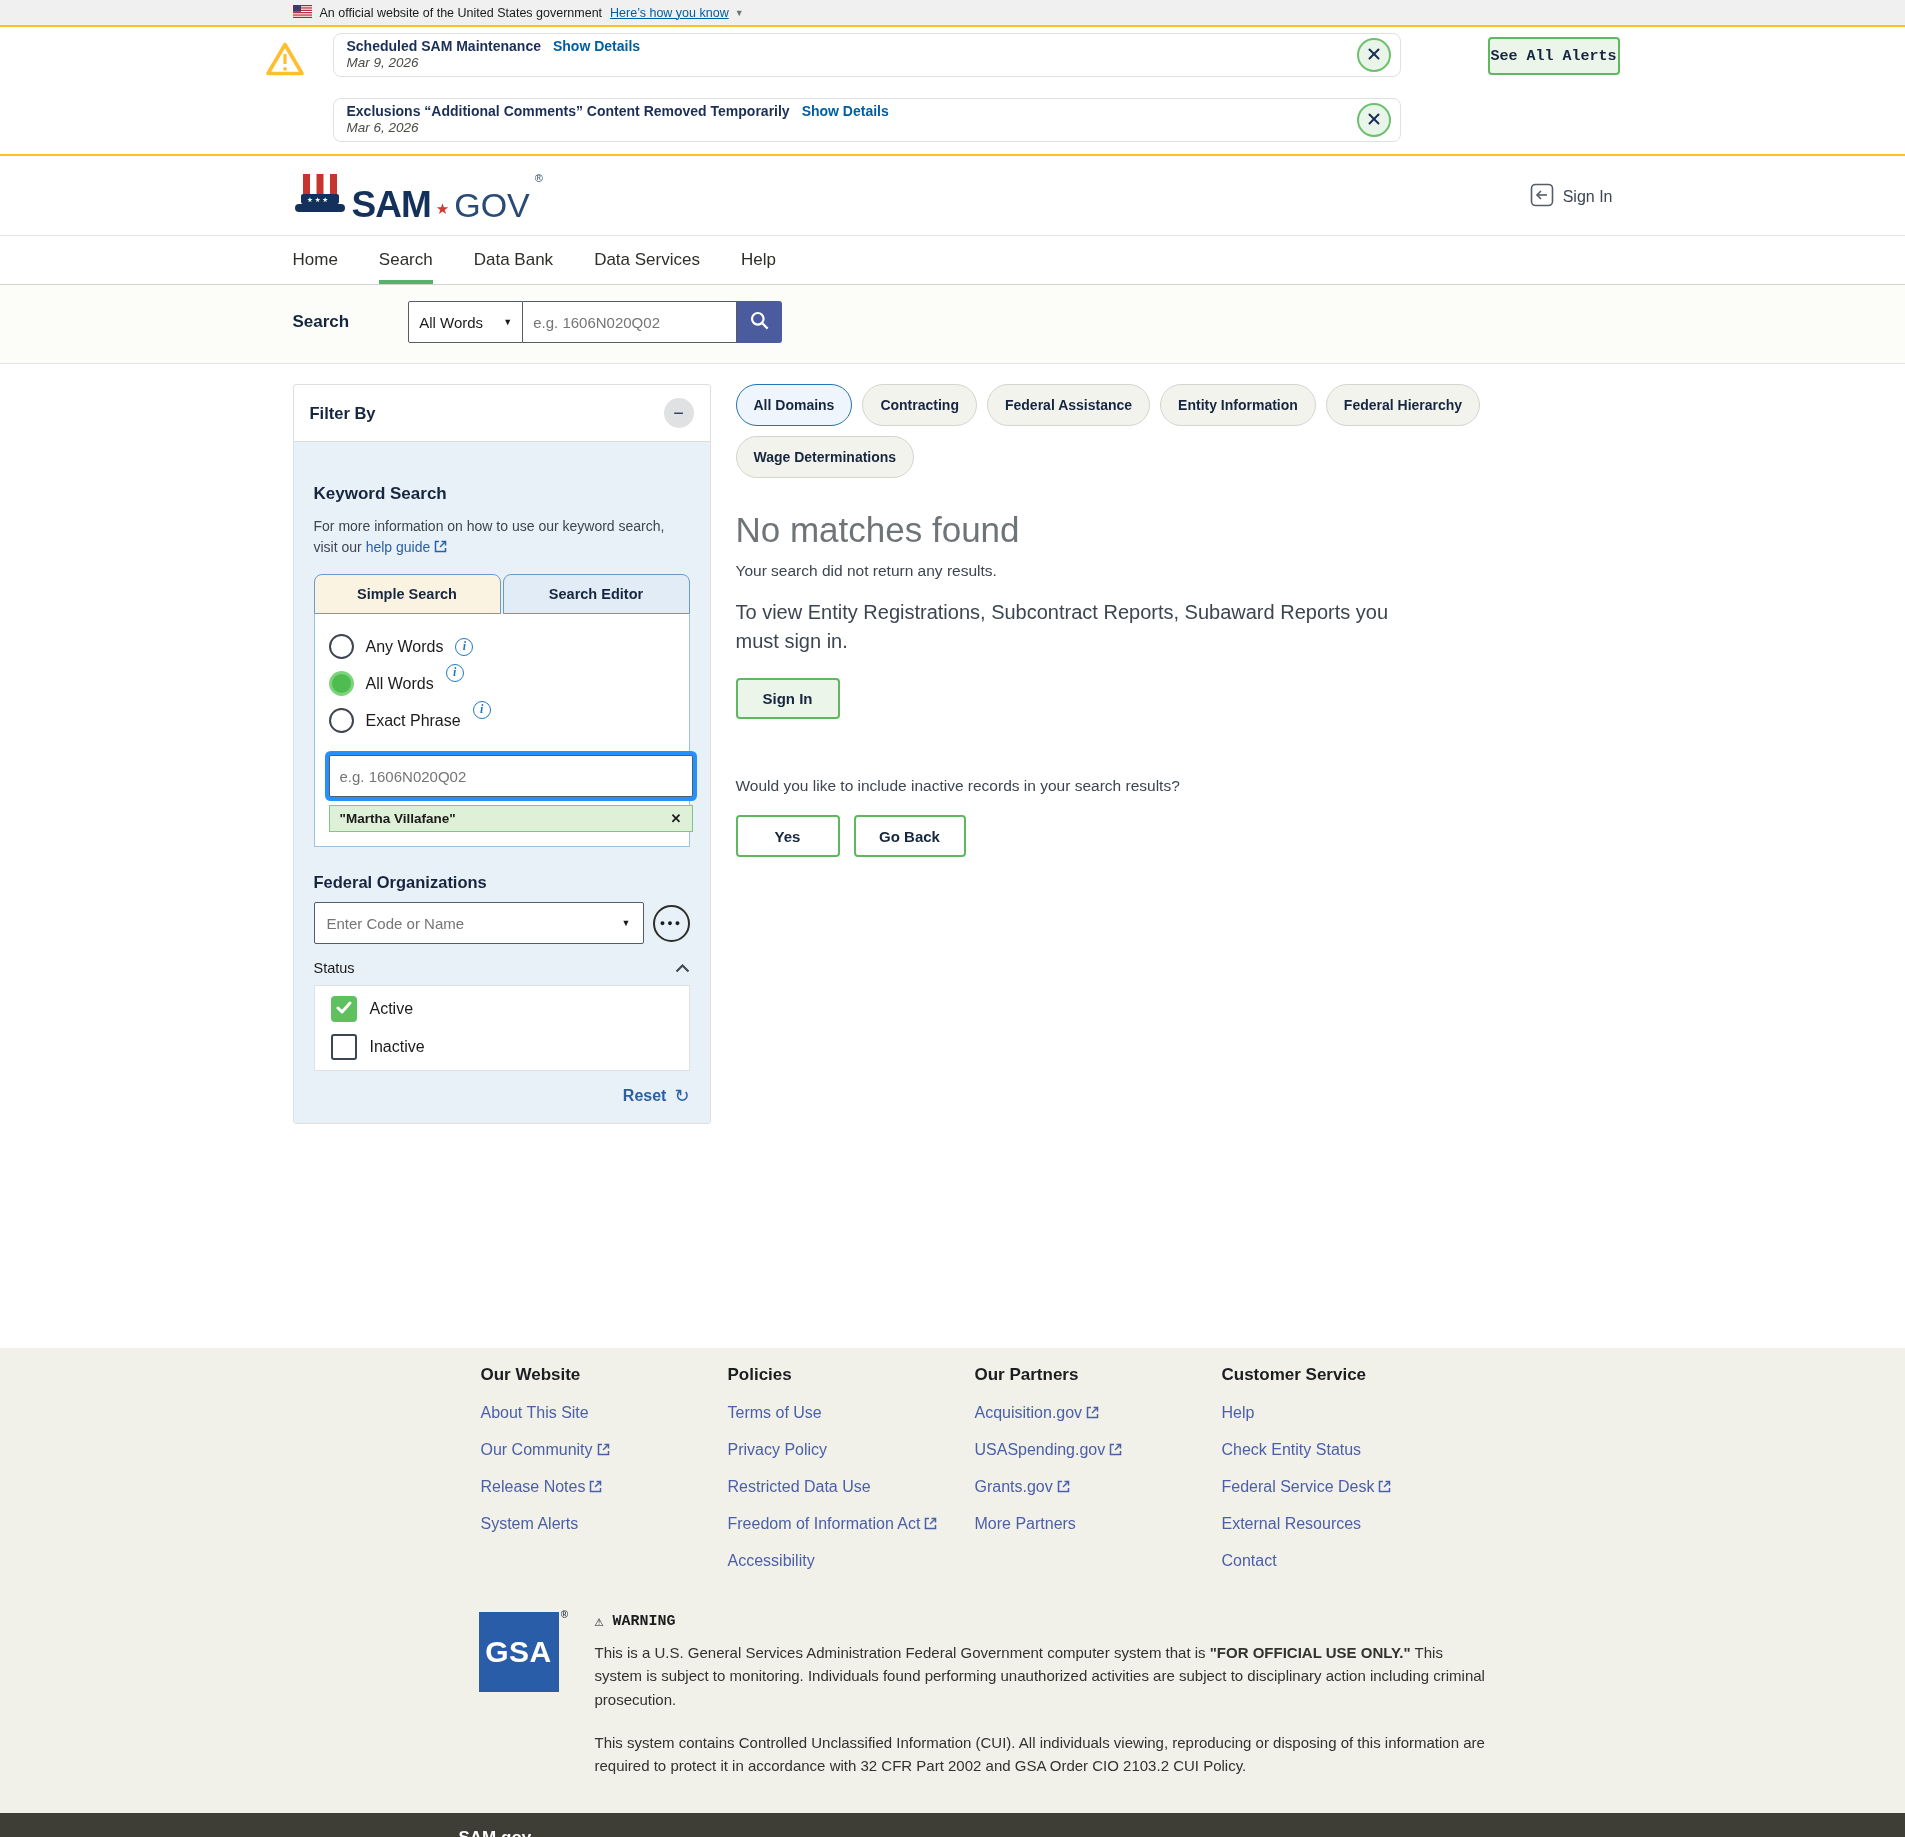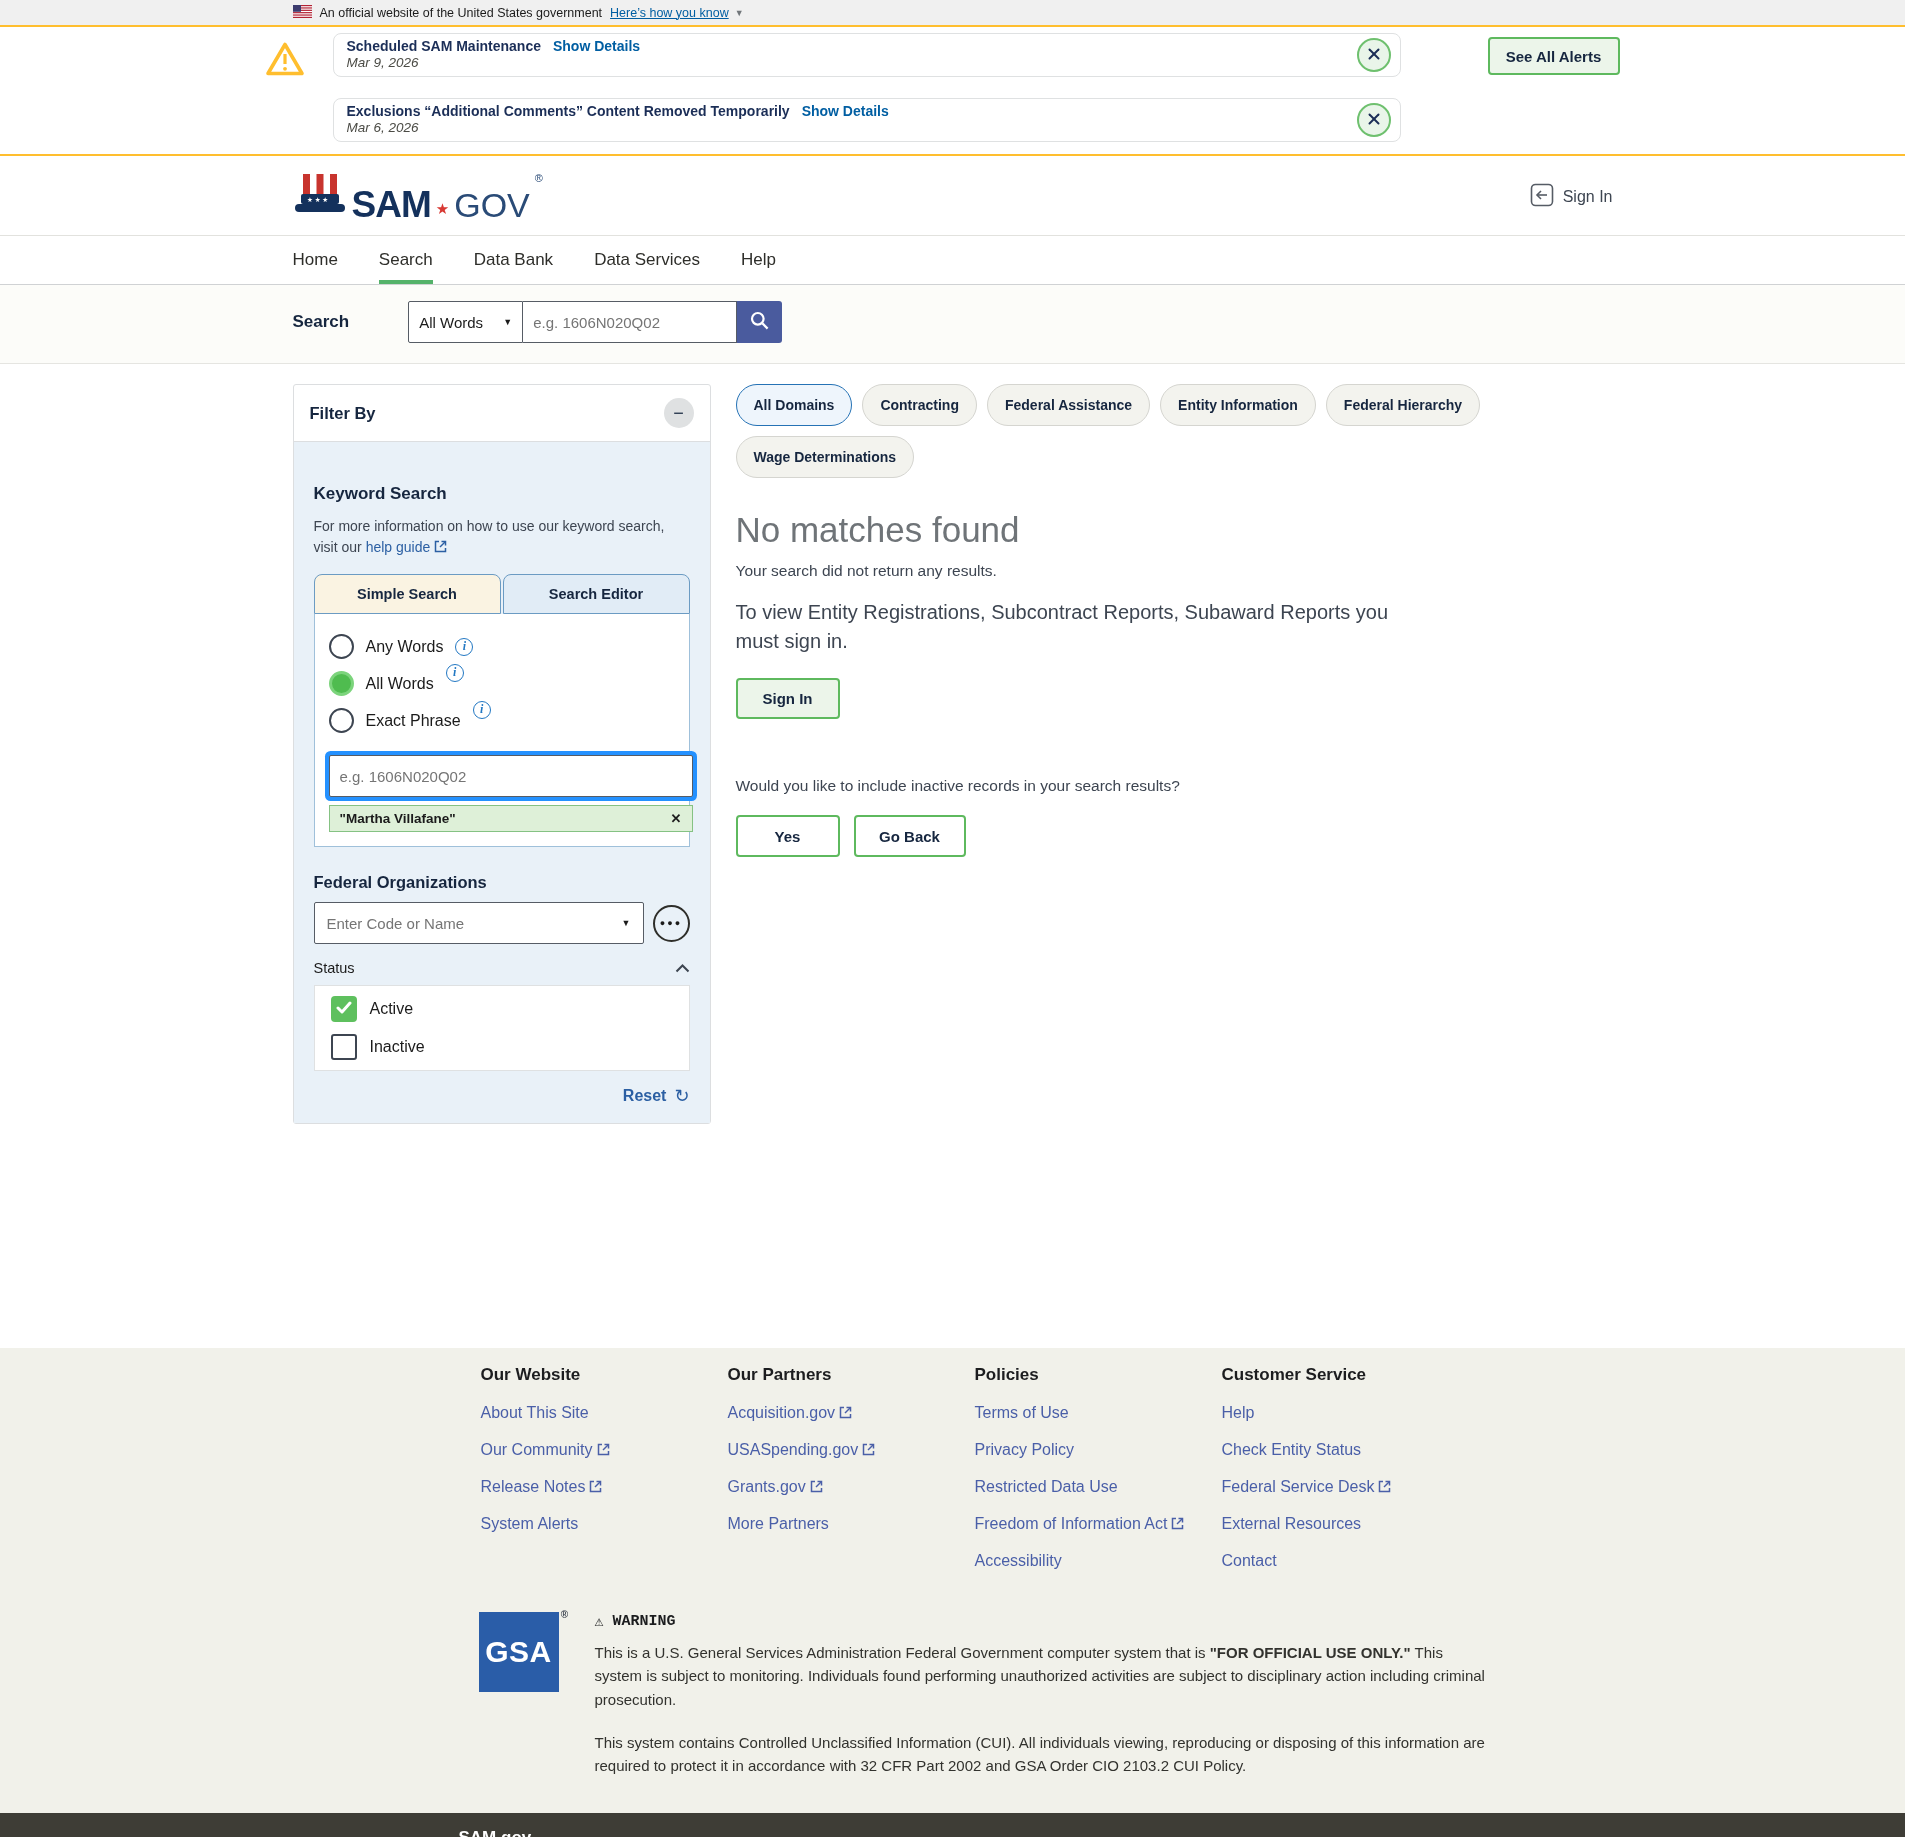--- a/index.html
+++ b/index.html
@@ -32,21 +32,21 @@
   .alert-title-row { display:flex; align-items:baseline; gap: 12px; }
   .alert-title { font-weight: 700; font-size: 14px; color:#1b2e57; }
   .alert-details { font-weight: 700; font-size: 14px; color:#005ea2; }
   .alert-date { font-style: italic; font-size: 13.5px; color:#4b4b45; margin-top: 1px; }
   .alert-close { position:absolute; right: 9px; top: 50%; transform: translateY(-50%);
                  width: 34px; height: 34px; border-radius: 50%;
                  background:#e9f5e9; border: 2px solid #6ec06e;
                  display:flex; align-items:center; justify-content:center; }
   .see-all-btn { position:absolute; left: 1195px; top: 4px; width: 132px; height: 38px;
                  background:#ecf5ea; border: 2px solid #5eb95e; border-radius: 4px;
-                 font-weight: 700; font-size: 15px; color:#16263f; }
+                 font-weight: 700; font-size: 15px; color:#16263f;font-family:Liberation Mono, monospace; }
 
   
   .site-header .container { display:flex; align-items:center; padding: 16px 0 14px; }
   .logo { display:flex; align-items:flex-end; gap: 5px; }
   .brand-sam { font-size: 37px; font-weight: 800; color:#14315c; letter-spacing: -1px; line-height: 0.9; }
   .brand-star { color:#d83933; font-size: 15px; padding-bottom: 3px; }
   .brand-gov { font-size: 34px; font-weight: 500; color:#2a4b77; line-height: 0.92; }
   .brand-reg { font-size: 11px; color:#2a4b77; align-self: flex-start; }
   .header-signin { margin-left:auto; display:flex; align-items:center; gap: 9px;
                    font-size: 16px; color:#3d4551; }
@@ -428,51 +428,51 @@
               <polyline points="7.5,1.5 11.5,1.5 11.5,5.5"></polyline>
             </svg></a>
         <a><span>Release Notes</span><svg class="ext" width="13" height="13" viewBox="0 0 13 13" fill="none" stroke="#4a5fa8" stroke-width="1.5">
               <polyline points="5,1.5 1.5,1.5 1.5,11.5 11.5,11.5 11.5,8"></polyline>
               <line x1="6" y1="7" x2="11.5" y2="1.5"></line>
               <polyline points="7.5,1.5 11.5,1.5 11.5,5.5"></polyline>
             </svg></a>
         <a>System Alerts</a>
       </div>
       <div class="fcol">
-        <h4>Our Partners</h4>
-        <a><span>Acquisition.gov</span><svg class="ext" width="13" height="13" viewBox="0 0 13 13" fill="none" stroke="#4a5fa8" stroke-width="1.5">
-              <polyline points="5,1.5 1.5,1.5 1.5,11.5 11.5,11.5 11.5,8"></polyline>
-              <line x1="6" y1="7" x2="11.5" y2="1.5"></line>
-              <polyline points="7.5,1.5 11.5,1.5 11.5,5.5"></polyline>
-            </svg></a>
-        <a><span>USASpending.gov</span><svg class="ext" width="13" height="13" viewBox="0 0 13 13" fill="none" stroke="#4a5fa8" stroke-width="1.5">
-              <polyline points="5,1.5 1.5,1.5 1.5,11.5 11.5,11.5 11.5,8"></polyline>
-              <line x1="6" y1="7" x2="11.5" y2="1.5"></line>
-              <polyline points="7.5,1.5 11.5,1.5 11.5,5.5"></polyline>
-            </svg></a>
-        <a><span>Grants.gov</span><svg class="ext" width="13" height="13" viewBox="0 0 13 13" fill="none" stroke="#4a5fa8" stroke-width="1.5">
-              <polyline points="5,1.5 1.5,1.5 1.5,11.5 11.5,11.5 11.5,8"></polyline>
-              <line x1="6" y1="7" x2="11.5" y2="1.5"></line>
-              <polyline points="7.5,1.5 11.5,1.5 11.5,5.5"></polyline>
-            </svg></a>
-        <a>More Partners</a>
-      </div>
-      <div class="fcol">
         <h4>Policies</h4>
         <a>Terms of Use</a>
         <a>Privacy Policy</a>
         <a>Restricted Data Use</a>
         <a><span>Freedom of Information Act</span><svg class="ext" width="13" height="13" viewBox="0 0 13 13" fill="none" stroke="#4a5fa8" stroke-width="1.5">
               <polyline points="5,1.5 1.5,1.5 1.5,11.5 11.5,11.5 11.5,8"></polyline>
               <line x1="6" y1="7" x2="11.5" y2="1.5"></line>
               <polyline points="7.5,1.5 11.5,1.5 11.5,5.5"></polyline>
             </svg></a>
         <a>Accessibility</a>
       </div>
       <div class="fcol">
+        <h4>Our Partners</h4>
+        <a><span>Acquisition.gov</span><svg class="ext" width="13" height="13" viewBox="0 0 13 13" fill="none" stroke="#4a5fa8" stroke-width="1.5">
+              <polyline points="5,1.5 1.5,1.5 1.5,11.5 11.5,11.5 11.5,8"></polyline>
+              <line x1="6" y1="7" x2="11.5" y2="1.5"></line>
+              <polyline points="7.5,1.5 11.5,1.5 11.5,5.5"></polyline>
+            </svg></a>
+        <a><span>USASpending.gov</span><svg class="ext" width="13" height="13" viewBox="0 0 13 13" fill="none" stroke="#4a5fa8" stroke-width="1.5">
+              <polyline points="5,1.5 1.5,1.5 1.5,11.5 11.5,11.5 11.5,8"></polyline>
+              <line x1="6" y1="7" x2="11.5" y2="1.5"></line>
+              <polyline points="7.5,1.5 11.5,1.5 11.5,5.5"></polyline>
+            </svg></a>
+        <a><span>Grants.gov</span><svg class="ext" width="13" height="13" viewBox="0 0 13 13" fill="none" stroke="#4a5fa8" stroke-width="1.5">
+              <polyline points="5,1.5 1.5,1.5 1.5,11.5 11.5,11.5 11.5,8"></polyline>
+              <line x1="6" y1="7" x2="11.5" y2="1.5"></line>
+              <polyline points="7.5,1.5 11.5,1.5 11.5,5.5"></polyline>
+            </svg></a>
+        <a>More Partners</a>
+      </div>
+      <div class="fcol">
         <h4>Customer Service</h4>
         <a>Help</a>
         <a>Check Entity Status</a>
         <a><span>Federal Service Desk</span><svg class="ext" width="13" height="13" viewBox="0 0 13 13" fill="none" stroke="#4a5fa8" stroke-width="1.5">
               <polyline points="5,1.5 1.5,1.5 1.5,11.5 11.5,11.5 11.5,8"></polyline>
               <line x1="6" y1="7" x2="11.5" y2="1.5"></line>
               <polyline points="7.5,1.5 11.5,1.5 11.5,5.5"></polyline>
             </svg></a>
         <a>External Resources</a>
         <a>Contact</a>

